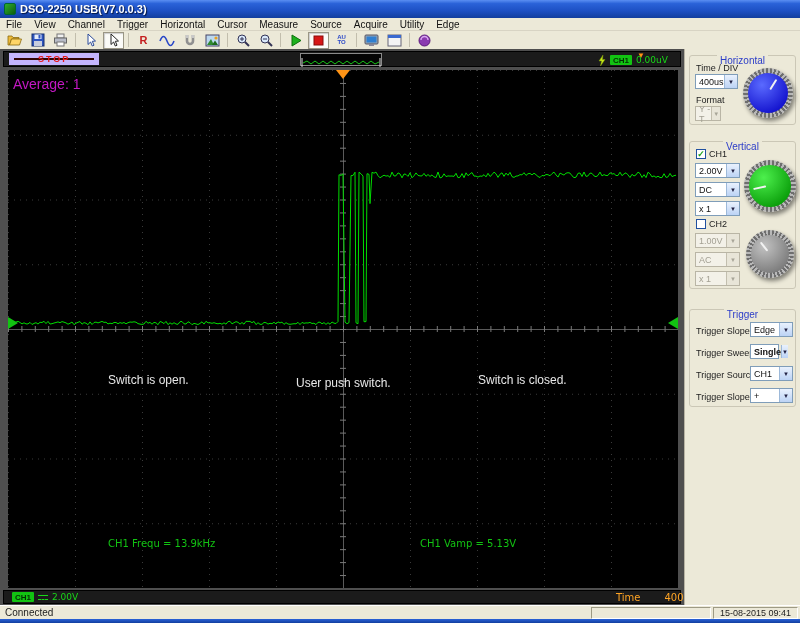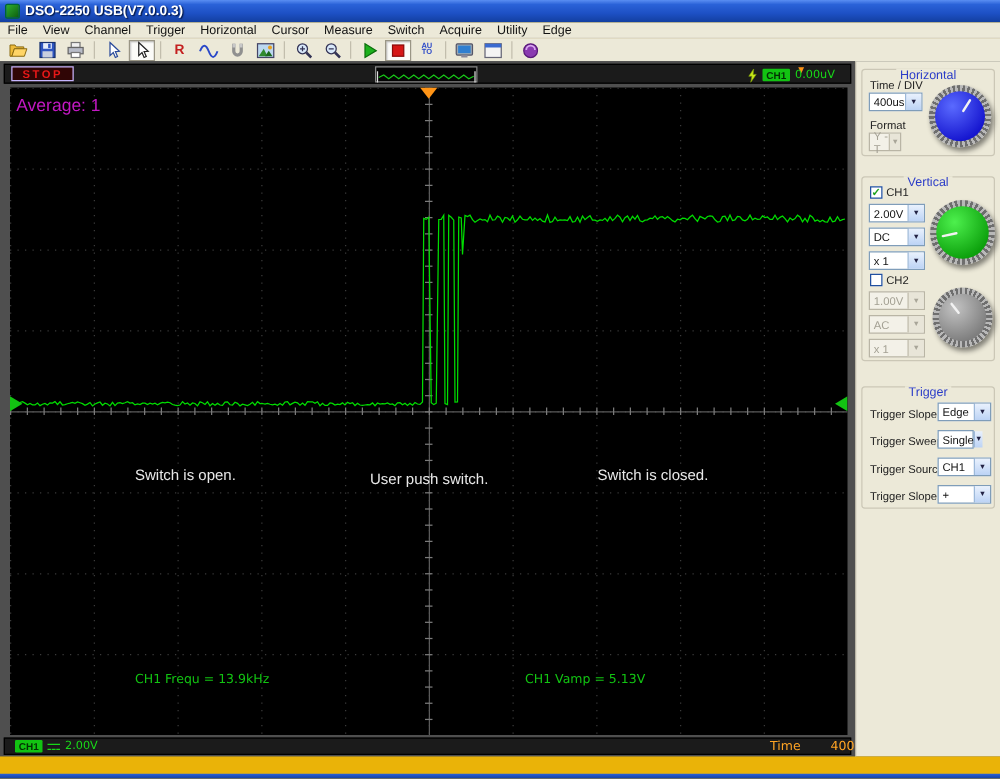--- a/index.html
+++ b/index.html
@@ -27,22 +27,22 @@
   .tsep { width:1px; height:14px; background:#c2bead; margin:0 3px; }
   .glyph-r { color:#c42020; font-weight:bold; font-size:11px; }
   .glyph-auto { color:#2a48c8; font-weight:bold; font-size:6px; line-height:5px; white-space:pre-line; text-align:center; }
 
   
   .workspace { position:absolute; left:0; top:49px; width:800px; height:556px; background:#4a4a4a; }
   .scope-area { position:absolute; left:0; top:0; width:684px; height:556px; background:#4f4f4f; }
 
   .strip-top { position:absolute; left:3px; top:2px; width:678px; height:16px; background:#1b1b1b;
     border:1px solid #000; display:flex; align-items:center; }
-  .stop-badge { margin-left:5px; background:#300505; border:1px solid #c4b5fd; color:#e81818;
-    font-size:9px; font-weight:bold; letter-spacing:2px; padding:0 8px; height:12px; display:flex; align-items:center;text-align:center; }
+  .stop-badge { margin-left:5px; background:#300505; border:5px solid #c4b5fd; color:#e81818;
+    font-size:9px; font-weight:bold; letter-spacing:2px; padding:0 24px; height:12px; display:flex; align-items:center;text-align:center; }
   .preview-box { position:absolute; left:296px; top:1px; width:82px; height:13px; background:#040404;
     border:1px solid #8a8a8a; }
   .preview-caret { position:absolute; left:336px; top:-2px; color:#ff9416; font-size:8px; line-height:8px; }
   .trig-readout { position:absolute; left:594px; top:0; height:16px; display:flex; align-items:center; gap:4px; }
   .ch-badge { background:#12c312; color:#033003; font-size:8px; font-weight:bold; padding:0 3px; height:10px;
     display:flex; align-items:center; border-radius:1px; }
   .trig-val { color:#18d818; font-size:9px; font-family:"DejaVu Sans", sans-serif; }
 
   .display { position:absolute; left:8px; top:21px; width:670px; height:518px; background:#000; }
   .display svg { position:absolute; left:0; top:0; }
@@ -108,21 +108,21 @@
   </div>
 
   <div class="menubar">
     <span class="menu-item">File</span>
     <span class="menu-item">View</span>
     <span class="menu-item">Channel</span>
     <span class="menu-item">Trigger</span>
     <span class="menu-item">Horizontal</span>
     <span class="menu-item">Cursor</span>
     <span class="menu-item">Measure</span>
-    <span class="menu-item">Switch</span>
+    <span class="menu-item">Source</span>
     <span class="menu-item">Acquire</span>
     <span class="menu-item">Utility</span>
     <span class="menu-item">Edge</span>
   </div>
 
   <div class="toolbar">
     <div class="tbtn">
       <svg width="16" height="14" viewBox="0 0 16 14">
           <path d="M1 12 L1 3 h4 l1 1.5 h6 v1.5 H4.5 L2.5 12 z" fill="#eebb3a" stroke="#8a6a10" stroke-width="0.8"></path>
           <path d="M4.5 6 h10 l-2 6 h-10 z" fill="#ffd567" stroke="#8a6a10" stroke-width="0.8"></path>
@@ -464,32 +464,37 @@
       </div>
 
       <div class="group" style="top:260px; height:98px;">
         <div class="group-title"><span>Trigger</span></div>
         <div class="plabel" style="left:6px; top:16px;">Trigger Slope</div>
         <div class="combo" style="left:60px; top:12px; width:43px;">
           <span>Edge</span>
             <span class="arr">▼</span>
         </div>
         <div class="plabel" style="left:6px; top:38px;">Trigger Sweep</div>
-        <div class="combo" style="left:60px; top:34px; width:29px;">
+        <div class="combo" style="left:60px; top:34px; width:29px;font-weight:bold;">
           <span>Single</span>
             <span class="arr">▼</span>
         </div>
         <div class="plabel" style="left:6px; top:60px;">Trigger Source</div>
         <div class="combo" style="left:60px; top:56px; width:43px;">
           <span>CH1</span>
             <span class="arr">▼</span>
         </div>
         <div class="plabel" style="left:6px; top:82px;">Trigger Slope</div>
         <div class="combo" style="left:60px; top:78px; width:43px;">
           <span>+</span>
             <span class="arr">▼</span>
         </div>
       </div>
     </div>
   </div>
 
+  <div class="statusbar">
+    <div class="status-left">Connected</div>
+    <div class="status-cell cell-spacer"></div>
+    <div class="status-cell">15-08-2015 09:41</div>
+  </div>
   <div class="bottom-border"></div>
 </div>
 
 </body></html>

